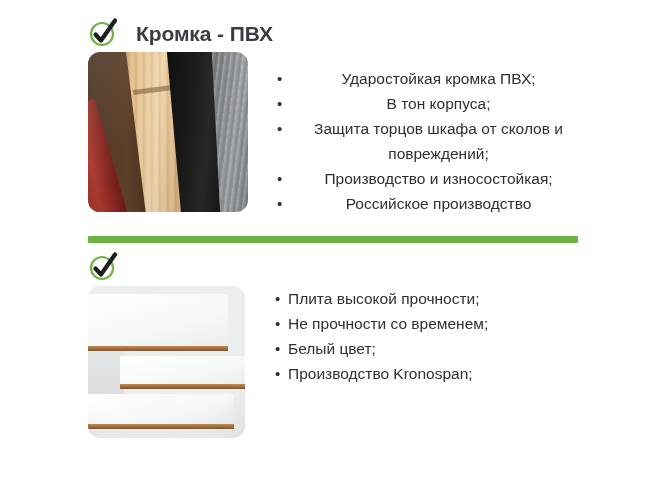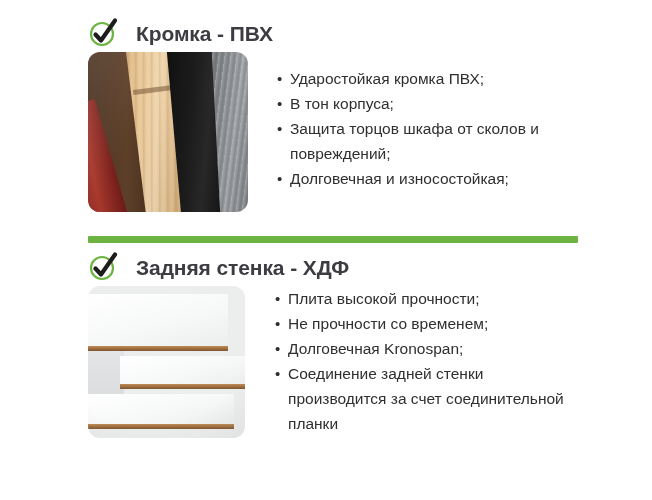--- a/index.html
+++ b/index.html
@@ -160,21 +160,21 @@
 
   
   .feature-list {
     list-style: none;
     margin: 0;
     padding: 0;
     font-size: 15.5px;
     line-height: 25px;
     color: #2f2f2f;
   }
-  #list-edge { margin-left: 29px; margin-top: 14px; }
+  #list-edge { margin-left: 29px; margin-top: 14px; text-align: center; }
   #list-back { margin-left: 30px; margin-top: 0; }
 
   .feature-list li {
     position: relative;
     padding-left: 13px;
     max-width: 310px;
   }
   .feature-list li::before {
     content: "\2022";
     position: absolute;
@@ -222,53 +222,53 @@
         <div class="s-wood-seam"></div>
         <div class="strip s-black"></div>
         <div class="strip s-grey"></div>
         <div class="gloss"></div>
       </div>
 
       <ul class="feature-list" id="list-edge">
         <li>Ударостойкая кромка ПВХ;</li>
         <li>В тон корпуса;</li>
         <li>Защита торцов шкафа от сколов и повреждений;</li>
-        <li>Долговечная и износостойкая;</li>
+        <li>Производство и износостойкая;</li>
+        <li>Российское производство</li>
       </ul>
 
     </div>
   </div>
 
   <div id="divider"></div>
 
   <div class="section" id="section-back">
 
     <div class="section-header">
       <span class="check-icon">
         <svg viewBox="0 0 30 30" xmlns="http://www.w3.org/2000/svg">
           <circle cx="14" cy="16" r="11" fill="none" stroke="#6cb342" stroke-width="2.2"></circle>
           <path d="M7.5 16.5 L13 22.5 L27 2.5" fill="none" stroke="#1d1d1d" stroke-width="4.2" stroke-linecap="round" stroke-linejoin="round"></path>
         </svg>
       </span>
-      <span class="section-title">Задняя стенка - ХДФ</span>
     </div>
 
     <div class="section-body">
 
       <div class="photo" id="photo-back">
         <div class="shade"></div>
         <div class="board b1"></div>
         <div class="board b2"></div>
         <div class="board b3"></div>
         <div class="vignette"></div>
       </div>
 
       <ul class="feature-list" id="list-back">
         <li>Плита высокой прочности;</li>
         <li>Не прочности со временем;</li>
-        <li>Долговечная Kronospan;</li>
-        <li>Соединение задней стенки производится за счет соединительной планки</li>
+        <li>Белый цвет;</li>
+        <li>Производство Kronospan;</li>
       </ul>
 
     </div>
   </div>
 
 </div>
 
 </body></html>

